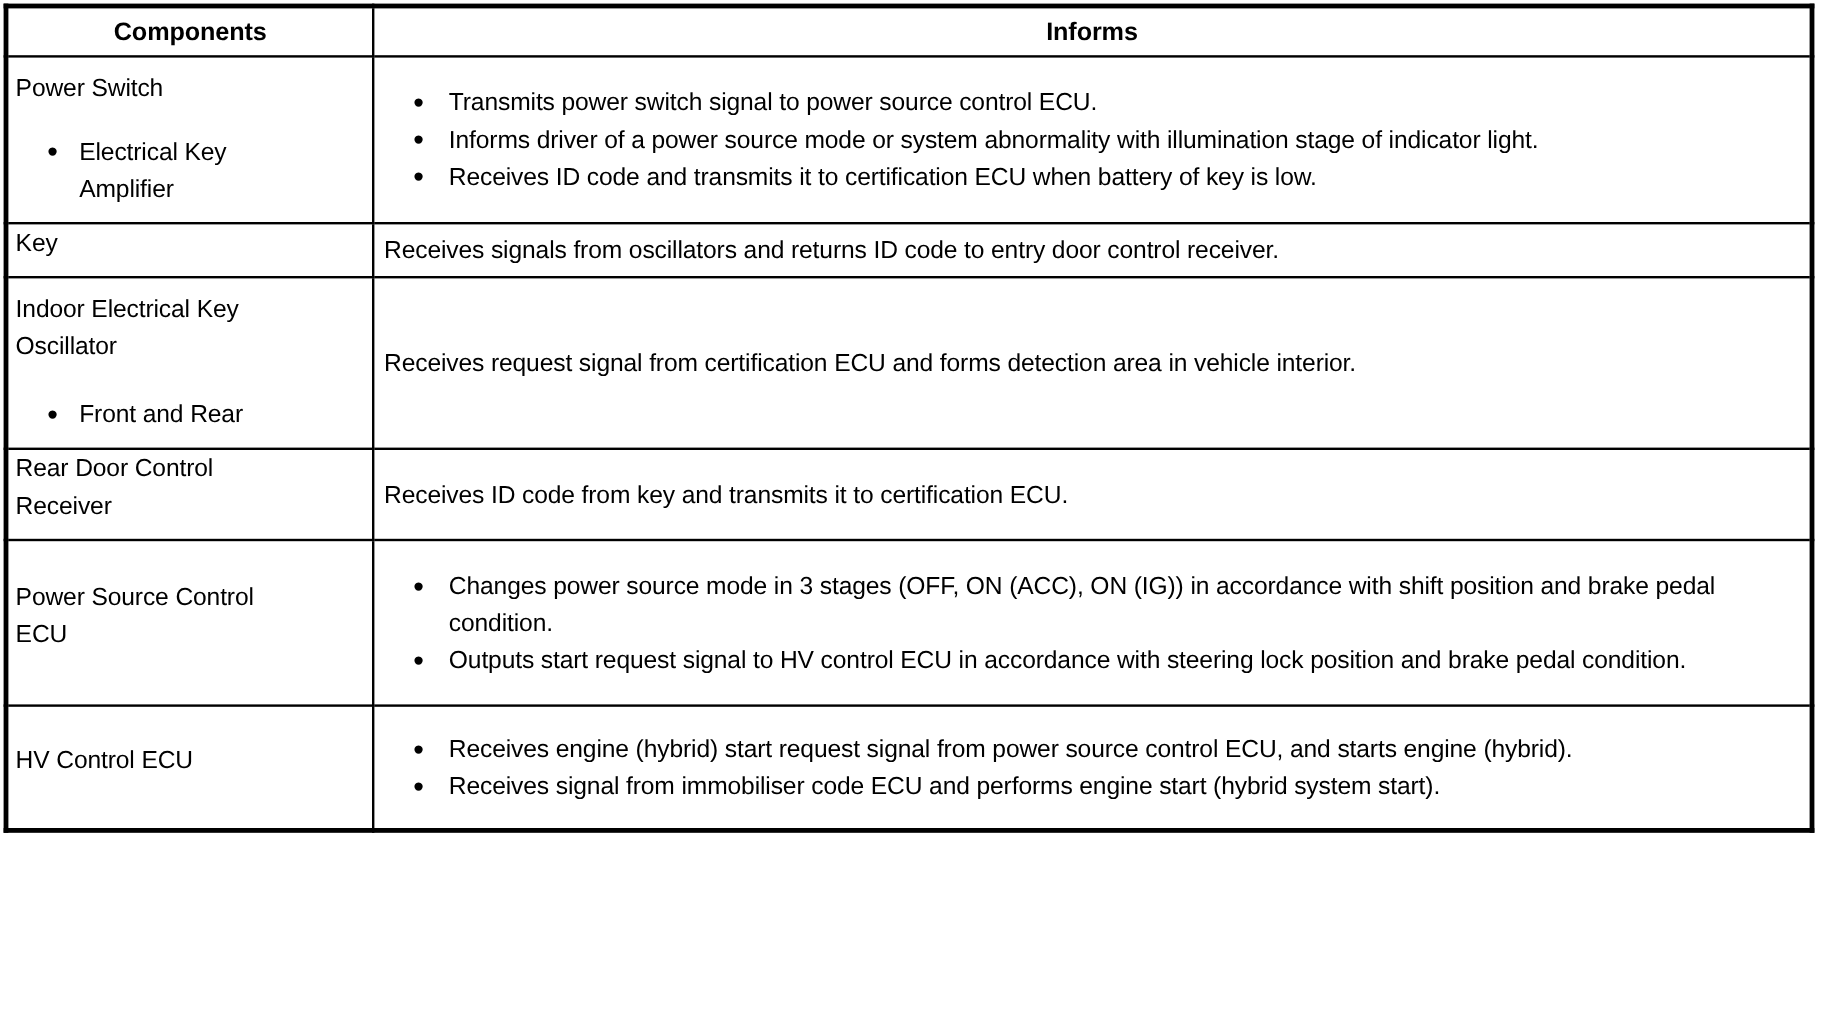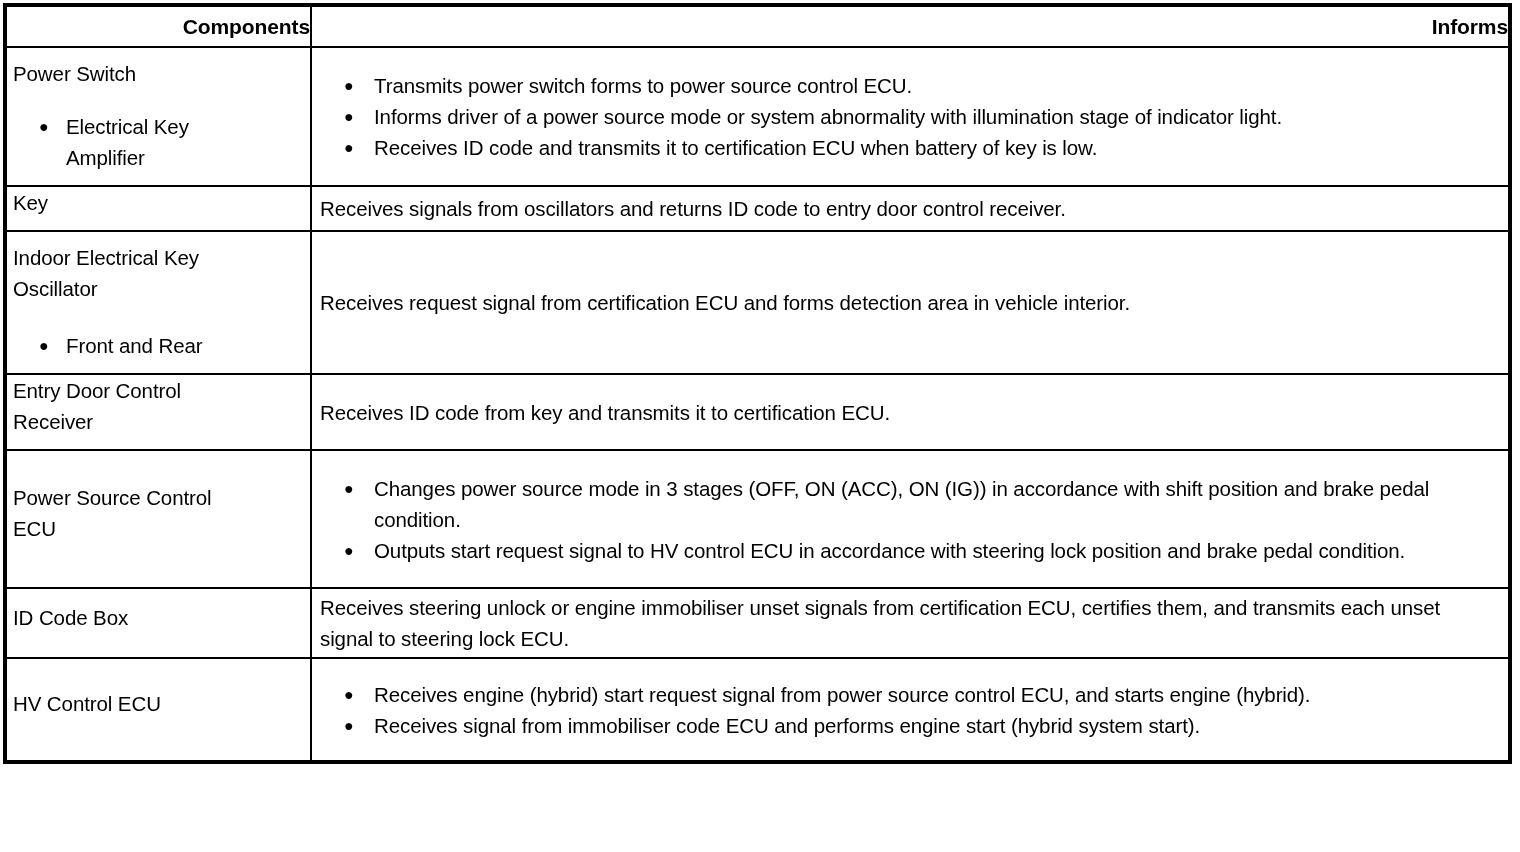--- a/index.html
+++ b/index.html
@@ -10,21 +10,21 @@
   table.spec {
     position:absolute; left:3px; top:3px; width:1509px;
     border-collapse:collapse; table-layout:fixed;
     border:4px solid #000000;
     font-size:20.5px; line-height:31px; letter-spacing:-0.1px;
   }
   th, td {
     border:2px solid #000000; padding:0; vertical-align:middle;
     text-align:left; overflow:hidden;
   }
-  th { font-weight:bold; text-align:right; font-size:21px; }
+  th { font-weight:bold; text-align:center; font-size:21px; }
   tr.h-hdr  { height:42px; }
   tr.h-r1   { height:135px; }
   tr.h-r2   { height:36px;margin-top:28px; }
   tr.h-r3   { height:130px; }
   tr.h-r4   { height:71px; }
   tr.h-r5   { height:138px; }
   tr.h-r6   { height:70px; }
   tr.h-r7   { height:43px; }
   tr.h-r8   { height:70px; }
   tr.h-r9   { height:104px;margin-left:18px; }
@@ -70,21 +70,21 @@
           <li>
             <span class="blt">●</span>
             <span class="li-text">Electrical Key Amplifier</span>
           </li>
         </ul>
       </td>
       <td class="func">
         <ul class="blist">
           <li>
             <span class="blt">●</span>
-            <span class="li-text">Transmits power switch forms to power source control ECU.</span>
+            <span class="li-text">Transmits power switch signal to power source control ECU.</span>
           </li>
           <li>
             <span class="blt">●</span>
             <span class="li-text">Informs driver of a power source mode or system abnormality with illumination stage of indicator light.</span>
           </li>
           <li>
             <span class="blt">●</span>
             <span class="li-text">Receives ID code and transmits it to certification ECU when battery of key is low.</span>
           </li>
         </ul>
@@ -110,21 +110,21 @@
           </li>
         </ul>
       </td>
       <td class="func">
         <div class="func-text">Receives request signal from certification ECU and forms detection area in vehicle interior.</div>
       </td>
     </tr>
 
     <tr class="h-r4">
       <td class="comp">
-        <div class="comp-text">Entry Door Control Receiver</div>
+        <div class="comp-text">Rear Door Control Receiver</div>
       </td>
       <td class="func">
         <div class="func-text">Receives ID code from key and transmits it to certification ECU.</div>
       </td>
     </tr>
 
     <tr class="h-r5">
       <td class="comp">
         <div class="comp-text">Power Source Control ECU</div>
       </td>
@@ -137,28 +137,20 @@
           <li>
             <span class="blt">●</span>
             <span class="li-text">Outputs start request signal to HV control ECU in accordance with steering lock position and brake pedal condition.</span>
           </li>
         </ul>
       </td>
     </tr>
 
 
 
-    <tr class="h-r8">
-      <td class="comp">
-        <div class="comp-text">ID Code Box</div>
-      </td>
-      <td class="func">
-        <div class="func-text">Receives steering unlock or engine immobiliser unset signals from certification ECU, certifies them, and transmits each unset signal to steering lock ECU.</div>
-      </td>
-    </tr>
 
     <tr class="h-r9">
       <td class="comp">
         <div class="comp-text">HV Control ECU</div>
       </td>
       <td class="func">
         <ul class="blist">
           <li>
             <span class="blt">●</span>
             <span class="li-text">Receives engine (hybrid) start request signal from power source control ECU, and starts engine (hybrid).</span>

